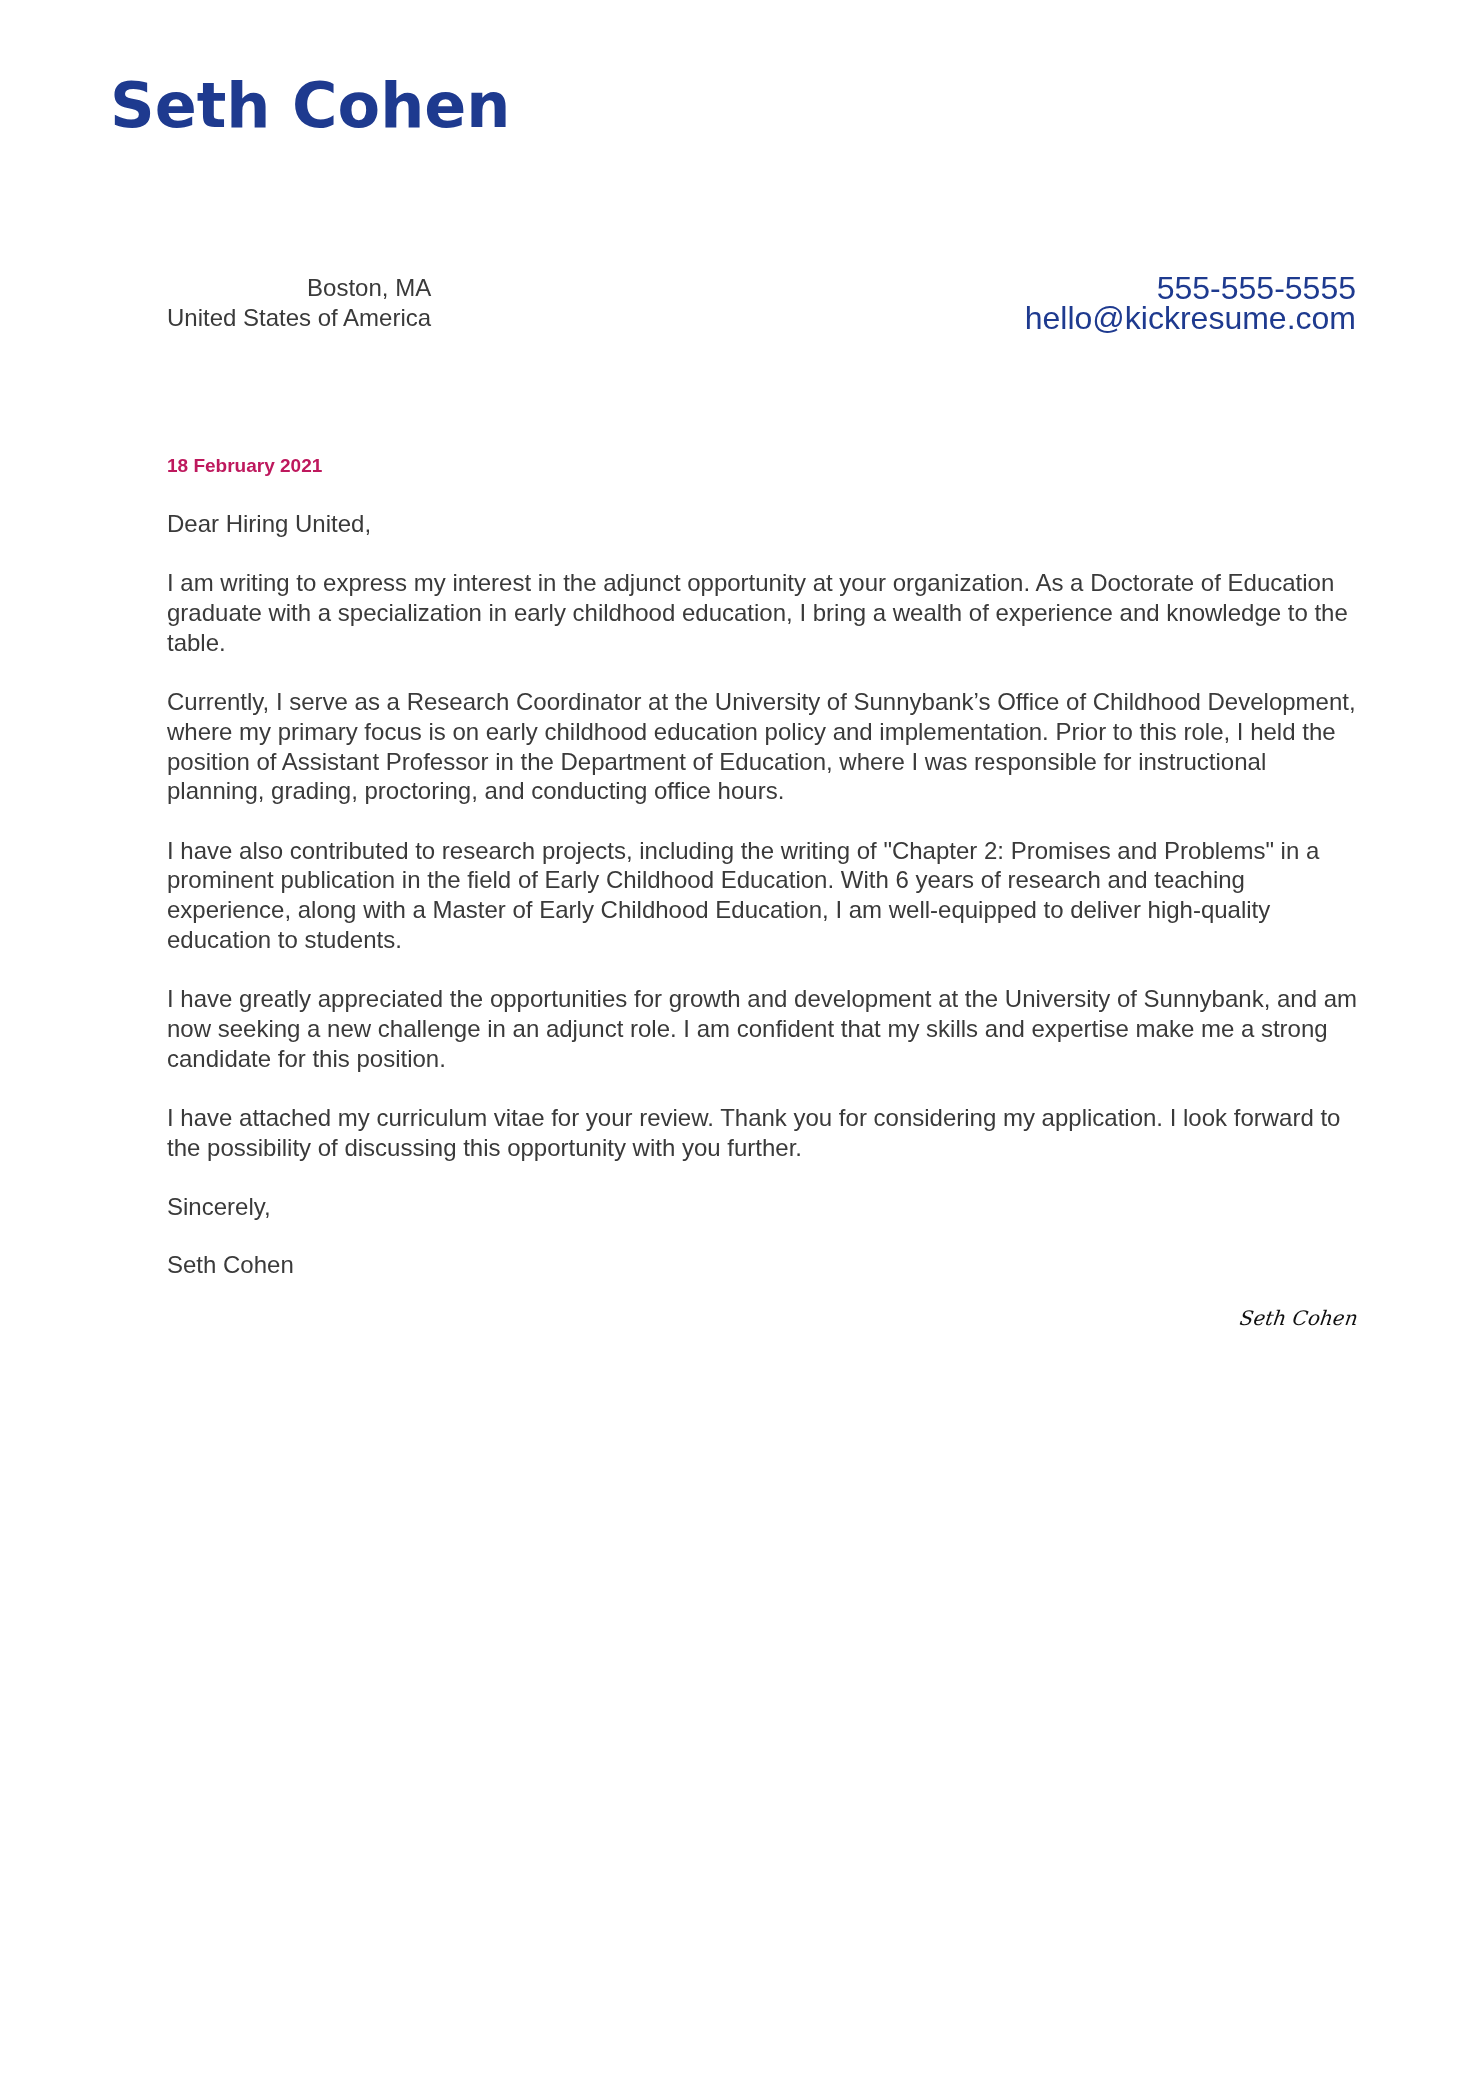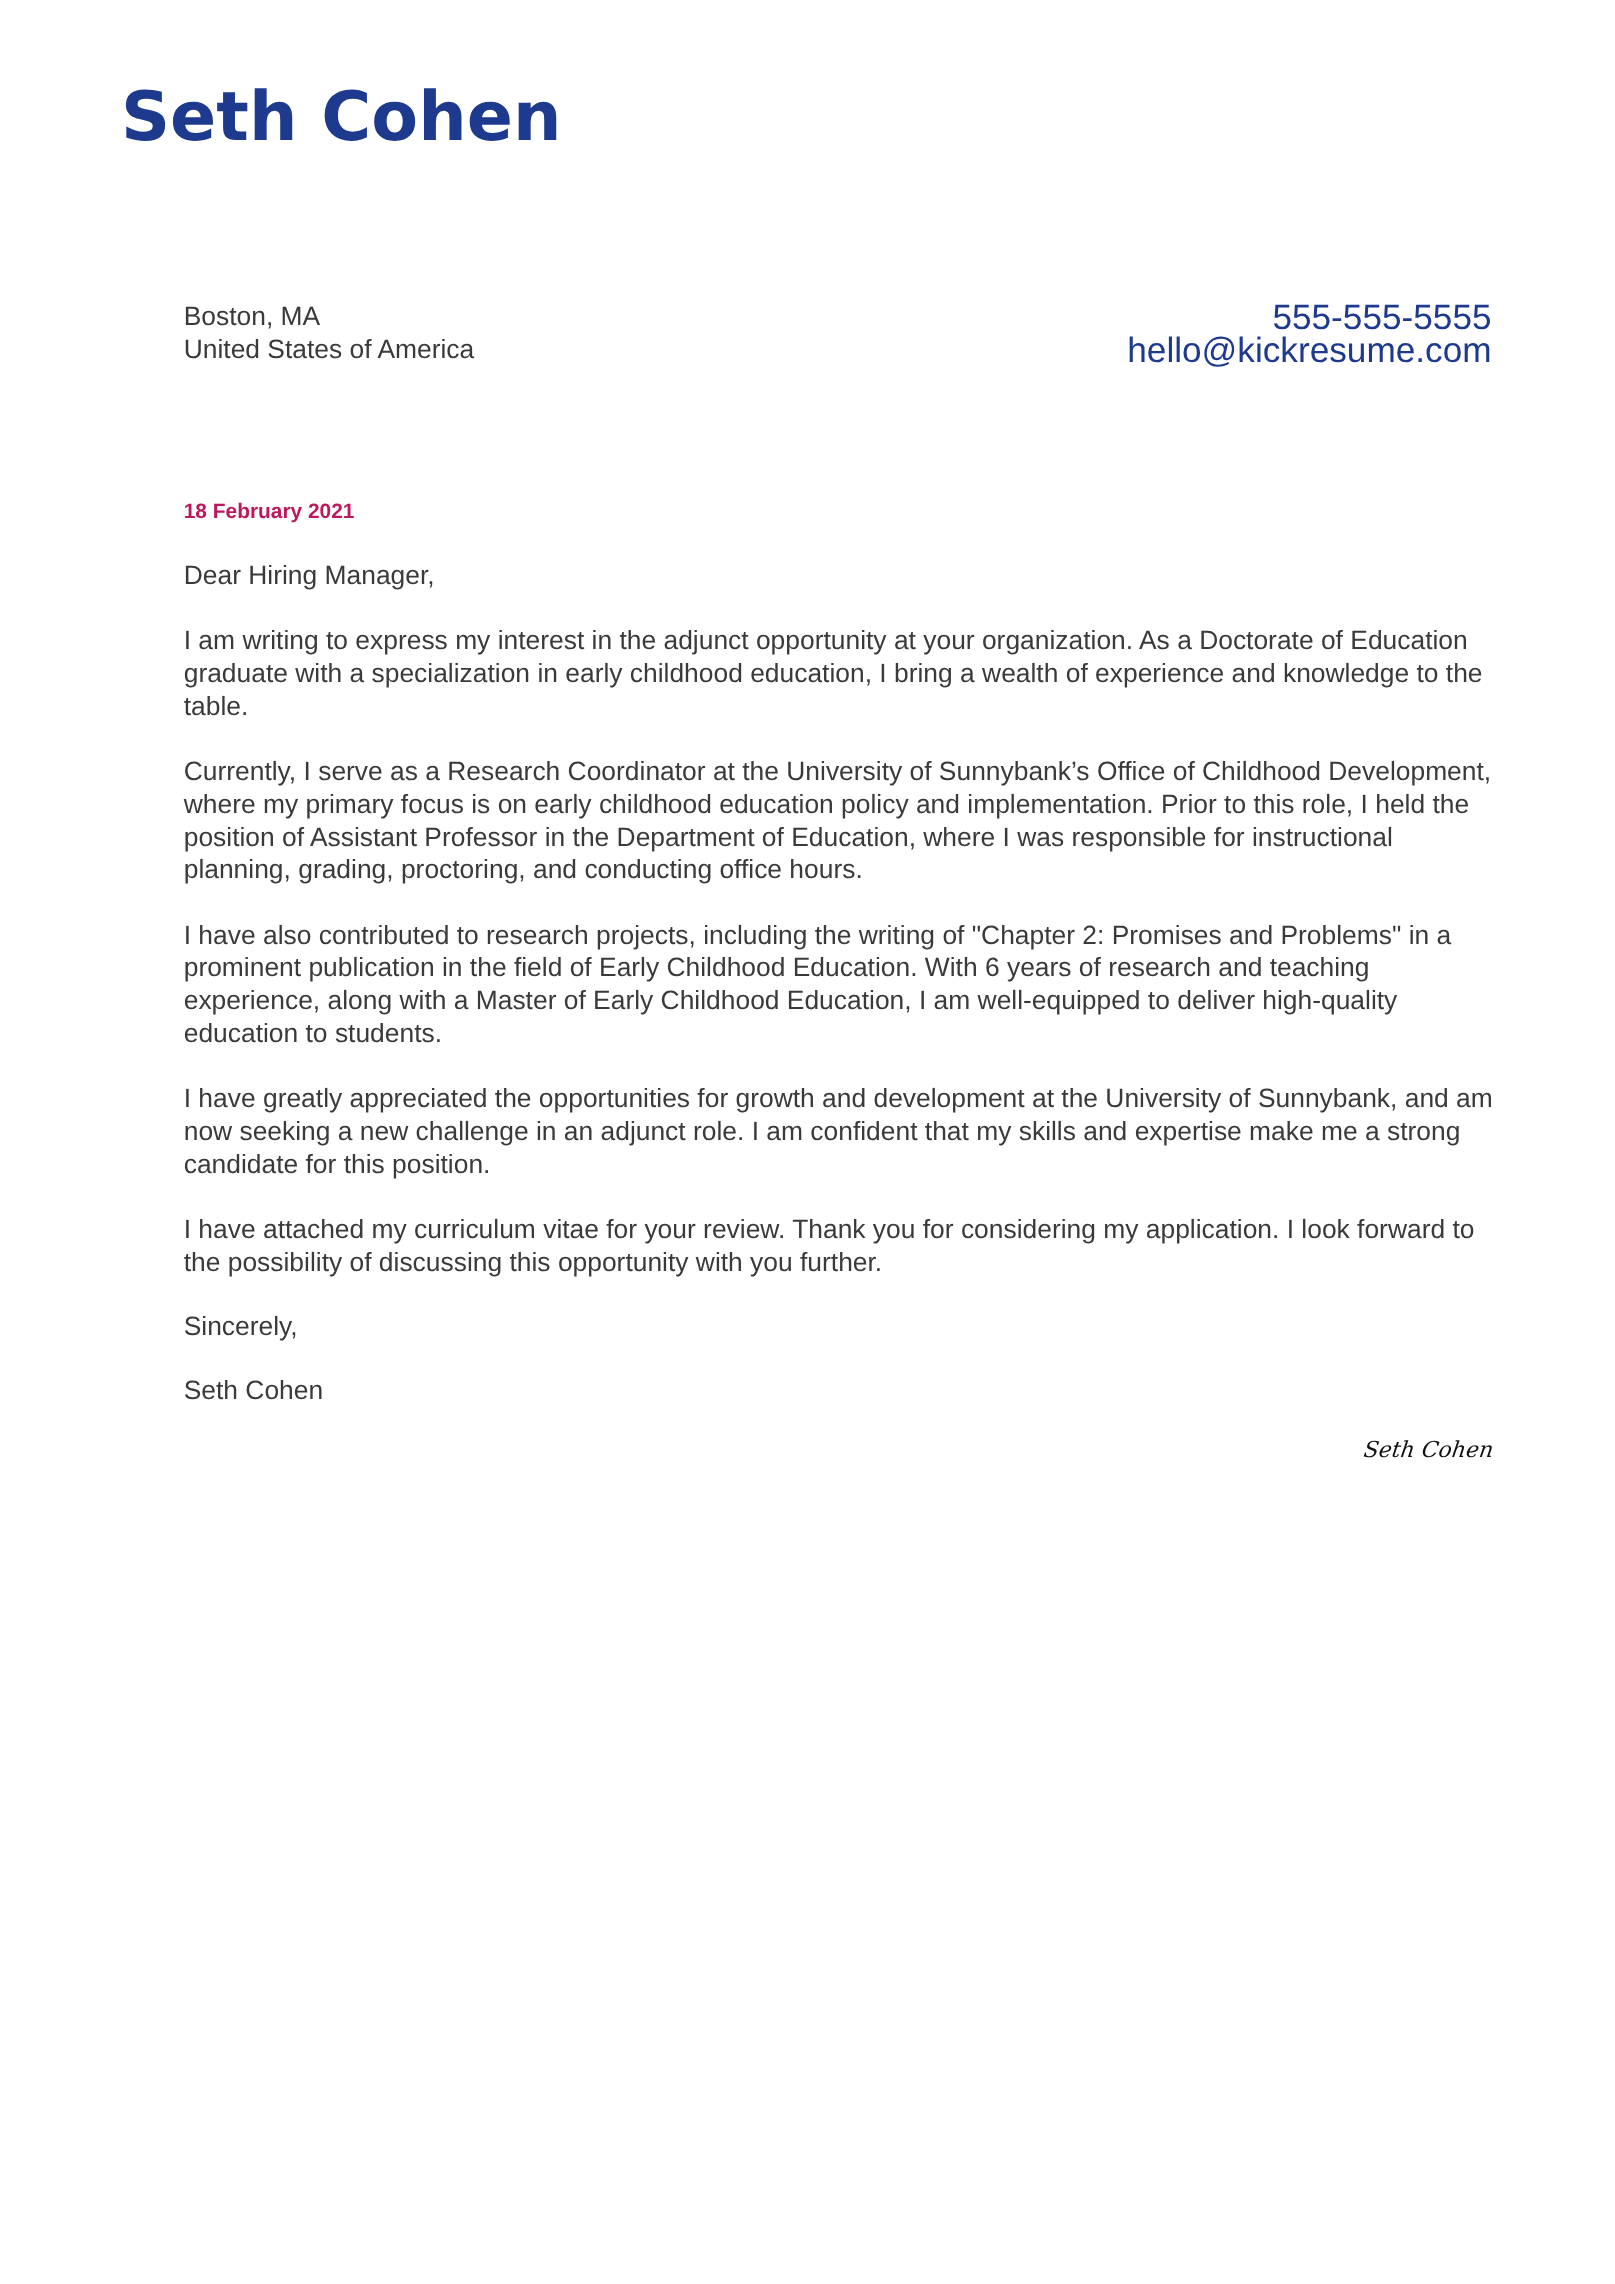--- a/index.html
+++ b/index.html
@@ -34,20 +34,21 @@
     color: #1e3a8f;
     line-height: 1.1;
   }
   .contact-left {
     position: absolute;
     left: 167px;
     top: 273px;
     font-size: 24px;
     line-height: 30px;
     color: #3a3a3a;
+    text-align: right;
   }
   .contact-right {
     position: absolute;
     right: 112px;
     top: 273px;
     text-align: right;
     font-size: 32px;
     line-height: 30px;
     color: #1e3a8f;
   }
@@ -100,21 +101,21 @@
   </div>
 
   <div class="contact-right">
     <span class="contact-line">555-555-5555</span>
     <span class="contact-line">hello@kickresume.com</span>
   </div>
 
   <div class="date">18 February 2021</div>
 
   <div class="letter-body">
-    <p>Dear Hiring Manager,</p>
+    <p>Dear Hiring United,</p>
     <p>I am writing to express my interest in the adjunct opportunity at your organization. As a Doctorate of Education graduate with a specialization in early childhood education, I bring a wealth of experience and knowledge to the table.</p>
     <p>Currently, I serve as a Research Coordinator at the University of Sunnybank’s Office of Childhood Development, where my primary focus is on early childhood education policy and implementation. Prior to this role, I held the position of Assistant Professor in the Department of Education, where I was responsible for instructional planning, grading, proctoring, and conducting office hours.</p>
     <p>I have also contributed to research projects, including the writing of "Chapter 2: Promises and Problems" in a prominent publication in the field of Early Childhood Education. With 6 years of research and teaching experience, along with a Master of Early Childhood Education, I am well-equipped to deliver high-quality education to students.</p>
     <p>I have greatly appreciated the opportunities for growth and development at the University of Sunnybank, and am now seeking a new challenge in an adjunct role. I am confident that my skills and expertise make me a strong candidate for this position.</p>
     <p>I have attached my curriculum vitae for your review. Thank you for considering my application. I look forward to the possibility of discussing this opportunity with you further.</p>
     <div class="closing">
       <span>Sincerely,</span>
       <span>Seth Cohen</span>
     </div>
   </div>

